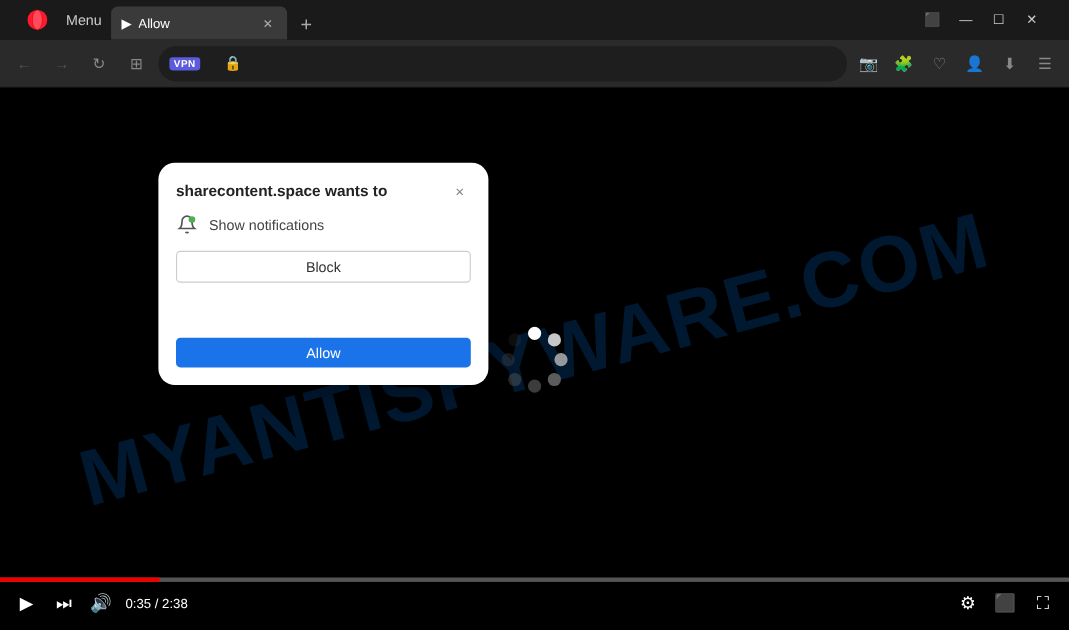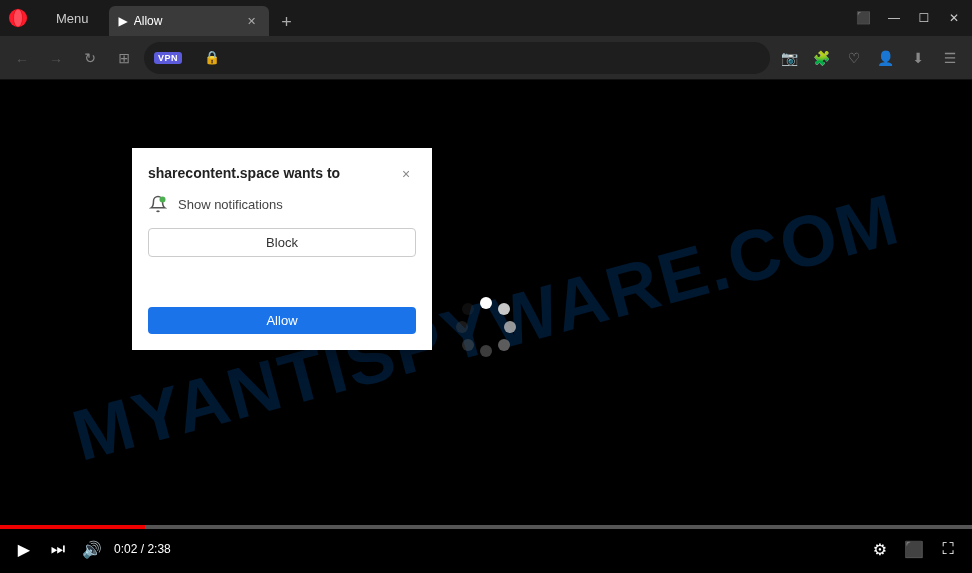--- a/index.html
+++ b/index.html
@@ -7,22 +7,22 @@
 
     
     .browser-frame { width: 972px; height: 573px; display: flex; flex-direction: column; }
 
     
     .title-bar {
       background: #1a1a1a;
       height: 36px;
       display: flex;
       align-items: center;
-      padding: 0 4px;
-      gap: 12px;
+      padding: 0 20px;
+      gap: 0;
     }
     .opera-logo {
       width: 28px; height: 28px;
       display: flex; align-items: center; justify-content: center;
       margin-right: 4px;
       flex-shrink: 0;
     }
     .opera-logo svg { width: 20px; height: 20px; }
     .menu-btn {
       color: #ccc;
@@ -204,23 +204,23 @@
       font-size: 12px;
       white-space: nowrap;
     }
     .ctrl-spacer { flex: 1; }
     .ctrl-right { display: flex; gap: 10px; align-items: center; }
 
     
     .notification-popup {
       position: absolute;
       top: 68px;
-      left: 132px;
+      left: 144px;
       background: #fff;
-      border-radius: 0;
+      border-radius: 15px;
       box-shadow: 0 4px 20px rgba(0,0,0,0.35);
       padding: 16px;
       width: 300px;
       z-index: 100;
     }
     .popup-header {
       display: flex;
       align-items: flex-start;
       justify-content: space-between;
       margin-bottom: 10px;
@@ -350,21 +350,21 @@
     </div>
 
     <div class="video-controls">
       <div class="progress-bar-container">
         <div class="progress-fill" style="width: 14.9%;"></div>
       </div>
       <div class="ctrl-btn">▶</div>
       <div class="ctrl-btn">⏭</div>
       <div class="ctrl-btn">🔊</div>
       <div class="time-display">
-        <span>0:02</span>
+        <span>0:35</span>
         <span> / </span>
         <span>2:38</span>
       </div>
       <div class="ctrl-spacer"></div>
       <div class="ctrl-right">
         <div class="ctrl-btn">⚙</div>
         <div class="ctrl-btn">⬛</div>
         <div class="ctrl-btn">⛶</div>
       </div>
     </div>

